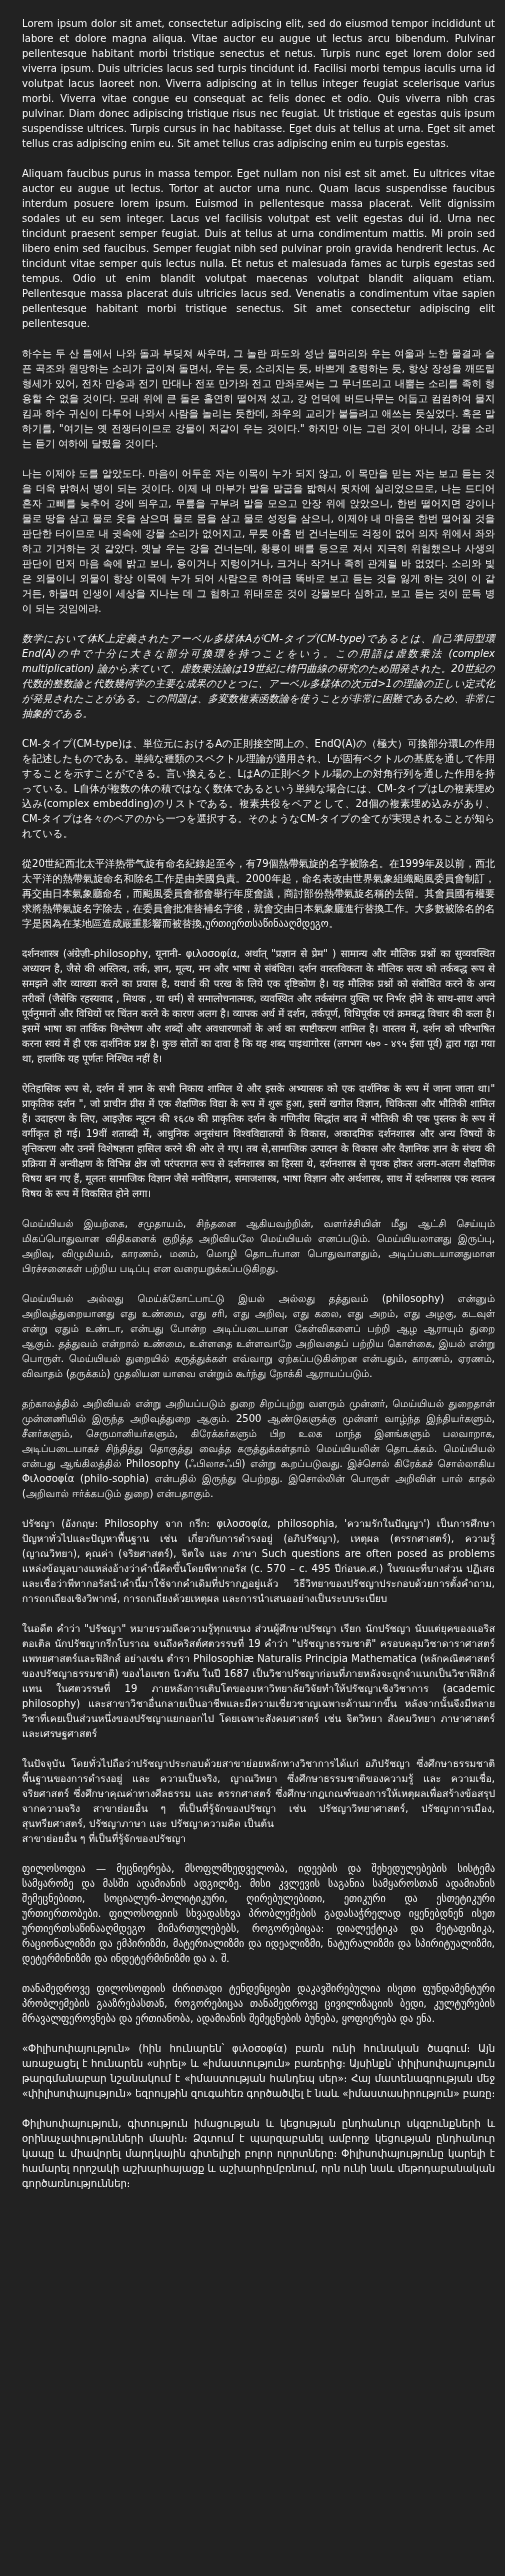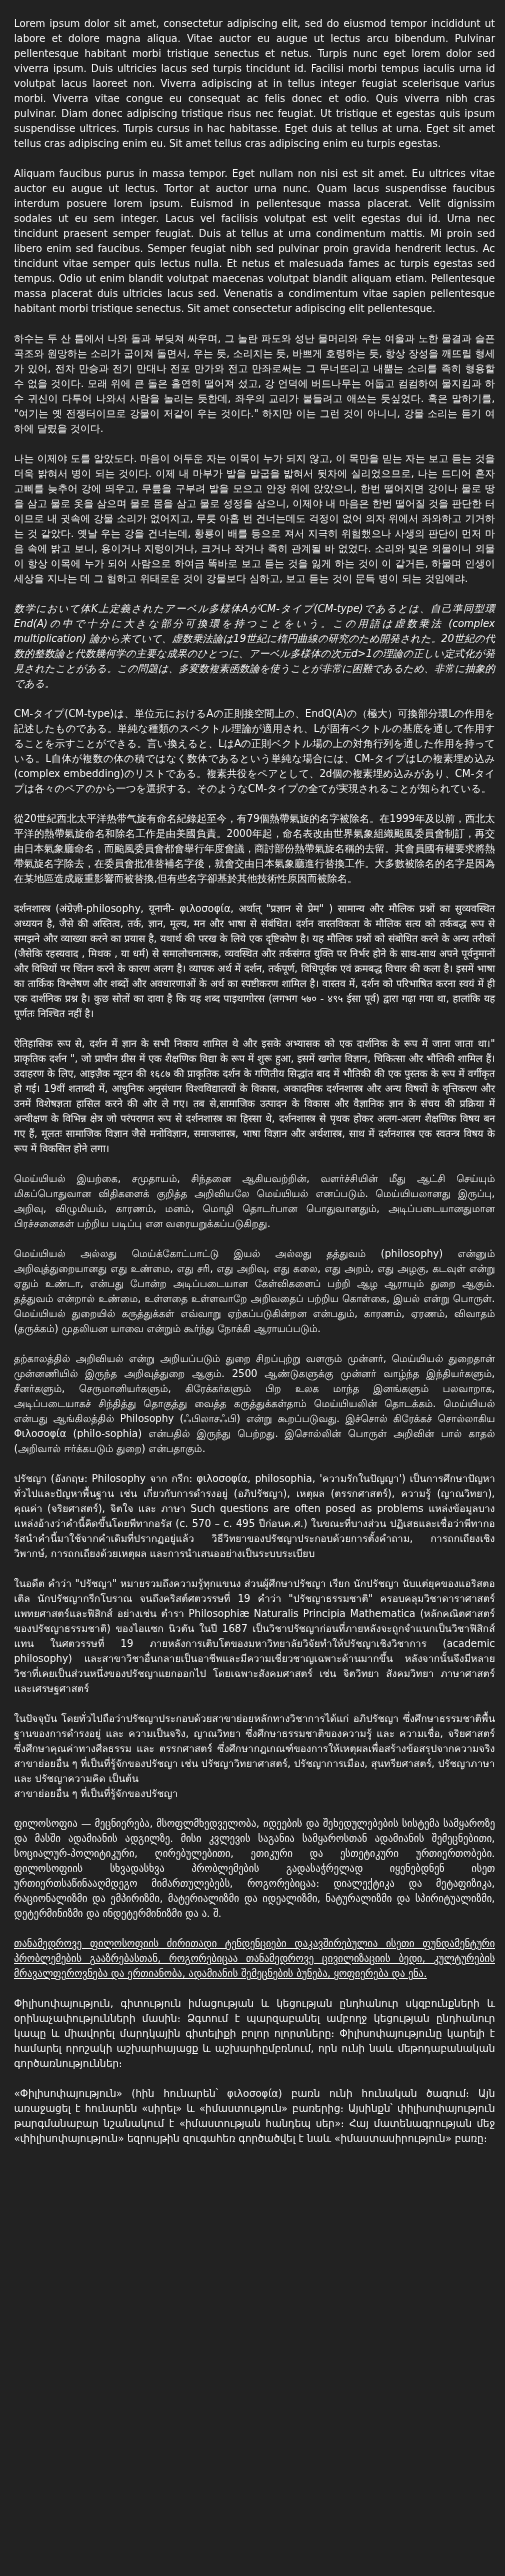--- a/index.html
+++ b/index.html
@@ -6,48 +6,48 @@
   body { background: #222222; }
   .page {
     width: 505px;
     height: 2576px;
     box-sizing: border-box;
     padding: 16.4px 10px 0 10px;
     overflow: hidden;
     font-family: "DejaVu Sans", "Liberation Sans", sans-serif;
   }
   .page p {
-    margin: 0 0 15px 4px;
+    margin: 0 0 15px 12px;
     font-size: 10px;
     line-height: 15px;
     color: #f5f5f5;
     text-align: justify;
     white-space: pre-line;
     overflow-wrap: break-word;
     hyphens: auto;
   }
 </style>
 </head>
 <body style="background: rgb(34, 34, 34);">
 
 <main class="page">
   <p lang="la" style="color: rgb(245, 245, 245);">Lorem ipsum dolor sit amet, consectetur adipiscing elit, sed do eiusmod tempor incididunt ut labore et dolore magna aliqua. Vitae auctor eu augue ut lectus arcu bibendum. Pulvinar pellentesque habitant morbi tristique senectus et netus. Turpis nunc eget lorem dolor sed viverra ipsum. Duis ultricies lacus sed turpis tincidunt id. Facilisi morbi tempus iaculis urna id volutpat lacus laoreet non. Viverra adipiscing at in tellus integer feugiat scelerisque varius morbi. Viverra vitae congue eu consequat ac felis donec et odio. Quis viverra nibh cras pulvinar. Diam donec adipiscing tristique risus nec feugiat. Ut tristique et egestas quis ipsum suspendisse ultrices. Turpis cursus in hac habitasse. Eget duis at tellus at urna. Eget sit amet tellus cras adipiscing enim eu. Sit amet tellus cras adipiscing enim eu turpis egestas.</p>
   <p lang="la" style="color: rgb(245, 245, 245);">Aliquam faucibus purus in massa tempor. Eget nullam non nisi est sit amet. Eu ultrices vitae auctor eu augue ut lectus. Tortor at auctor urna nunc. Quam lacus suspendisse faucibus interdum posuere lorem ipsum. Euismod in pellentesque massa placerat. Velit dignissim sodales ut eu sem integer. Lacus vel facilisis volutpat est velit egestas dui id. Urna nec tincidunt praesent semper feugiat. Duis at tellus at urna condimentum mattis. Mi proin sed libero enim sed faucibus. Semper feugiat nibh sed pulvinar proin gravida hendrerit lectus. Ac tincidunt vitae semper quis lectus nulla. Et netus et malesuada fames ac turpis egestas sed tempus. Odio ut enim blandit volutpat maecenas volutpat blandit aliquam etiam. Pellentesque massa placerat duis ultricies lacus sed. Venenatis a condimentum vitae sapien pellentesque habitant morbi tristique senectus. Sit amet consectetur adipiscing elit pellentesque.</p>
   <p lang="ko" style="color: rgb(245, 245, 245);">하수는 두 산 틈에서 나와 돌과 부딪쳐 싸우며, 그 놀란 파도와 성난 물머리와 우는 여울과 노한 물결과 슬픈 곡조와 원망하는 소리가 굽이쳐 돌면서, 우는 듯, 소리치는 듯, 바쁘게 호령하는 듯, 항상 장성을 깨뜨릴 형세가 있어, 전차 만승과 전기 만대나 전포 만가와 전고 만좌로써는 그 무너뜨리고 내뿜는 소리를 족히 형용할 수 없을 것이다. 모래 위에 큰 돌은 홀연히 떨어져 섰고, 강 언덕에 버드나무는 어둡고 컴컴하여 물지킴과 하수 귀신이 다투어 나와서 사람을 놀리는 듯한데, 좌우의 교리가 붙들려고 애쓰는 듯싶었다. 혹은 말하기를, "여기는 옛 전쟁터이므로 강물이 저같이 우는 것이다." 하지만 이는 그런 것이 아니니, 강물 소리는 듣기 여하에 달렸을 것이다.</p>
   <p lang="ko" style="color: rgb(245, 245, 245);">나는 이제야 도를 알았도다. 마음이 어두운 자는 이목이 누가 되지 않고, 이 목만을 믿는 자는 보고 듣는 것을 더욱 밝혀서 병이 되는 것이다. 이제 내 마부가 발을 말굽을 밟혀서 뒷차에 실리었으므로, 나는 드디어 혼자 고삐를 늦추어 강에 띄우고, 무릎을 구부려 발을 모으고 안장 위에 앉았으니, 한번 떨어지면 강이나 물로 땅을 삼고 물로 옷을 삼으며 물로 몸을 삼고 물로 성정을 삼으니, 이제야 내 마음은 한번 떨어질 것을 판단한 터이므로 내 귓속에 강물 소리가 없어지고, 무릇 아홉 번 건너는데도 걱정이 없어 의자 위에서 좌와하고 기거하는 것 같았다. 옛날 우는 강을 건너는데, 황룡이 배를 등으로 져서 지극히 위험했으나 사생의 판단이 먼저 마음 속에 밝고 보니, 용이거나 지렁이거나, 크거나 작거나 족히 관계될 바 없었다. 소리와 빛은 외물이니 외물이 항상 이목에 누가 되어 사람으로 하여금 똑바로 보고 듣는 것을 잃게 하는 것이 이 같거든, 하물며 인생이 세상을 지나는 데 그 험하고 위태로운 것이 강물보다 심하고, 보고 듣는 것이 문득 병이 되는 것임에랴.</p>
   <p lang="ja" style="color: rgb(245, 245, 245); font-style: italic;">数学において体K上定義されたアーベル多様体AがCM-タイプ(CM-type)であるとは、自己準同型環 End(A)の中で十分に大きな部分可換環を持つことをいう。この用語は虚数乗法 (complex multiplication) 論から来ていて、虚数乗法論は19世紀に楕円曲線の研究のため開発された。20世紀の代数的整数論と代数幾何学の主要な成果のひとつに、アーベル多様体の次元d&gt;1の理論の正しい定式化が発見されたことがある。この問題は、多変数複素函数論を使うことが非常に困難であるため、非常に抽象的である。</p>
   <p lang="ja" style="color: rgb(245, 245, 245);">CM-タイプ(CM-type)は、単位元におけるAの正則接空間上の、EndQ(A)の（極大）可換部分環Lの作用を記述したものである。単純な種類のスペクトル理論が適用され、Lが固有ベクトルの基底を通して作用することを示すことができる。言い換えると、LはAの正則ベクトル場の上の対角行列を通した作用を持っている。L自体が複数の体の積ではなく数体であるという単純な場合には、CM-タイプはLの複素埋め込み(complex embedding)のリストである。複素共役をペアとして、2d個の複素埋め込みがあり、CM-タイプは各々のペアのから一つを選択する。そのようなCM-タイプの全てが実現されることが知られている。</p>
-  <p lang="zh" style="color: rgb(245, 245, 245);">從20世紀西北太平洋热带气旋有命名紀錄起至今，有79個熱帶氣旋的名字被除名。在1999年及以前，西北太平洋的熱帶氣旋命名和除名工作是由美國負責。2000年起，命名表改由世界氣象組織颱風委員會制訂，再交由日本氣象廳命名，而颱風委員會都會舉行年度會議，商討部份熱帶氣旋名稱的去留。其會員國有權要求將熱帶氣旋名字除去，在委員會批准替補名字後，就會交由日本氣象廳進行替換工作。大多數被除名的名字是因為在某地區造成嚴重影響而被替換,但有些名字卻基於其他技術性原因而被除名。</p>
+  <p lang="zh" style="color: rgb(245, 245, 245);">從20世紀西北太平洋热带气旋有命名紀錄起至今，有79個熱帶氣旋的名字被除名。在1999年及以前，西北太平洋的熱帶氣旋命名和除名工作是由美國負責。2000年起，命名表改由世界氣象組織颱風委員會制訂，再交由日本氣象廳命名，而颱風委員會都會舉行年度會議，商討部份熱帶氣旋名稱的去留。其會員國有權要求將熱帶氣旋名字除去，在委員會批准替補名字後，就會交由日本氣象廳進行替換工作。大多數被除名的名字是因為在某地區造成嚴重影響而被替換,ურთიერთსაწინააღმდეგო。</p>
   <p lang="hi" style="color: rgb(245, 245, 245);">दर्शनशास्त्र (अंग्रेज़ी-philosophy, यूनानी- φιλοσοφία, अर्थात् "प्रज्ञान से प्रेम" ) सामान्य और मौलिक प्रश्नों का सुव्यवस्थित अध्ययन है, जैसे की अस्तित्व, तर्क, ज्ञान, मूल्य, मन और भाषा से संबंधित। दर्शन वास्तविकता के मौलिक सत्य को तर्कबद्ध रूप से समझने और व्याख्या करने का प्रयास है, यथार्थ की परख के लिये एक दृष्टिकोण है। यह मौलिक प्रश्नों को संबोधित करने के अन्य तरीकों (जैसेकि रहस्यवाद , मिथक , या धर्म) से समालोचनात्मक, व्यवस्थित और तर्कसंगत युक्ति पर निर्भर होने के साथ-साथ अपने पूर्वनुमानों और विधियों पर चिंतन करने के कारण अलग है। व्यापक अर्थ में दर्शन, तर्कपूर्ण, विधिपूर्वक एवं क्रमबद्ध विचार की कला है। इसमें भाषा का तार्किक विश्लेषण और शब्दों और अवधारणाओं के अर्थ का स्पष्टीकरण शामिल है। वास्तव में, दर्शन को परिभाषित करना स्वयं में ही एक दार्शनिक प्रश्न है। कुछ सोतों का दावा है कि यह शब्द पाइथागोरस (लगभग ५७० - ४९५ ईसा पूर्व) द्वारा गढ़ा गया था, हालांकि यह पूर्णतः निश्चित नहीं है।</p>
   <p lang="hi" style="color: rgb(245, 245, 245);">ऐतिहासिक रूप से, दर्शन में ज्ञान के सभी निकाय शामिल थे और इसके अभ्यासक को एक दार्शनिक के रूप में जाना जाता था।" प्राकृतिक दर्शन ", जो प्राचीन ग्रीस में एक शैक्षणिक विद्या के रूप में शुरू हुआ, इसमें खगोल विज्ञान, चिकित्सा और भौतिकी शामिल हैं। उदाहरण के लिए, आइज़ैक न्यूटन  की १६८७ की प्राकृतिक दर्शन के गणितीय सिद्धांत बाद में भौतिकी की एक पुस्तक के रूप में वर्गीकृत हो गई। 19वीं शताब्दी में, आधुनिक अनुसंधान विश्वविद्यालयों के विकास, अकादमिक दर्शनशास्त्र और अन्य विषयों के वृत्तिकरण और उनमें विशेषज्ञता हासिल करने की ओर ले गए। तब से,सामाजिक उत्पादन के विकास और वैज्ञानिक ज्ञान के संचय की प्रक्रिया में अन्वीक्षण के विभिन्न क्षेत्र जो परंपरागत रूप से दर्शनशास्त्र का हिस्सा थे, दर्शनशास्त्र से पृथक होकर अलग-अलग शैक्षणिक विषय बन गए हैं, मूलतः सामाजिक विज्ञान जैसे  मनोविज्ञान, समाजशास्त्र, भाषा विज्ञान और अर्थशास्त्र, साथ में दर्शनशास्त्र एक स्वतन्त्र विषय के रूप में विकसित होने लगा।</p>
   <p lang="ta" style="color: rgb(245, 245, 245);">மெய்யியல் இயற்கை, சமுதாயம், சிந்தனை ஆகியவற்றின், வளர்ச்சியின் மீது ஆட்சி செய்யும் மிகப்பொதுவான விதிகளைக் குறித்த அறிவியலே மெய்யியல் எனப்படும். மெய்யியலானது இருப்பு, அறிவு, விழுமியம், காரணம், மனம், மொழி தொடர்பான பொதுவானதும், அடிப்படையானதுமான பிரச்சனைகள் பற்றிய படிப்பு என வரையறுக்கப்படுகிறது.</p>
   <p lang="ta" style="color: rgb(245, 245, 245);">மெய்யியல் அல்லது மெய்க்கோட்பாட்டு இயல் அல்லது தத்துவம் (philosophy) என்னும் அறிவுத்துறையானது எது உண்மை, எது சரி, எது அறிவு, எது கலை, எது அறம், எது அழகு, கடவுள் என்று ஏதும் உண்டா, என்பது போன்ற அடிப்படையான கேள்விகளைப் பற்றி ஆழ ஆராயும் துறை ஆகும். தத்துவம் என்றால் உண்மை, உள்ளதை உள்ளவாறே அறிவதைப் பற்றிய கொள்கை, இயல் என்று பொருள். மெய்யியல் துறையில் கருத்துக்கள் எவ்வாறு ஏற்கப்படுகின்றன என்பதும், காரணம், ஏரணம், விவாதம் (தருக்கம்) முதலியன யாவை என்றும் கூர்ந்து நோக்கி ஆராயப்படும்.</p>
   <p lang="ta" style="color: rgb(245, 245, 245);">தற்காலத்தில் அறிவியல் என்று அறியப்படும் துறை சிறப்புற்று வளரும் முன்னர், மெய்யியல் துறைதான் முன்னணியில் இருந்த அறிவுத்துறை ஆகும். 2500 ஆண்டுகளுக்கு முன்னர் வாழ்ந்த இந்தியர்களும், சீனர்களும், செருமானியர்களும், கிரேக்கர்களும் பிற உலக மாந்த இனங்களும் பலவாறாக, அடிப்படையாகச் சிந்தித்து தொகுத்து வைத்த கருத்துக்கள்தாம் மெய்யியலின் தொடக்கம். மெய்யியல் என்பது ஆங்கிலத்தில் Philosophy (ஃபிலாசஃபி) என்று கூறப்படுவது. இச்சொல் கிரேக்கச் சொல்லாகிய Φιλοσοφία (philo-sophia) என்பதில் இருந்து பெற்றது. இசொல்லின் பொருள் அறிவின் பால் காதல் (அறிவால் ஈர்க்கபடும் துறை) என்பதாகும்.</p>
   <p lang="th" style="color: rgb(245, 245, 245);">ปรัชญา (อังกฤษ: Philosophy จาก กรีก: φιλοσοφία, philosophia, 'ความรักในปัญญา') เป็นการศึกษาปัญหาทั่วไปและปัญหาพื้นฐาน เช่น เกี่ยวกับการดำรงอยู่ (อภิปรัชญา), เหตุผล (ตรรกศาสตร์), ความรู้ (ญาณวิทยา), คุณค่า (จริยศาสตร์), จิตใจ และ ภาษา Such questions are often posed as problems แหล่งข้อมูลบางแหล่งอ้างว่าคำนี้คิดขึ้นโดยพีทากอรัส (c. 570 – c. 495 ปีก่อนค.ศ.) ในขณะที่บางส่วน ปฏิเสธและเชื่อว่าพีทากอรัสนำคำนี้มาใช้จากคำเดิมที่ปรากฏอยู่แล้ว วิธีวิทยาของปรัชญาประกอบด้วยการตั้งคำถาม, การถกเถียงเชิงวิพากษ์, การถกเถียงด้วยเหตุผล และการนำเสนออย่างเป็นระบบระเบียบ</p>
   <p lang="th" style="color: rgb(245, 245, 245);">ในอดีต คำว่า "ปรัชญา" หมายรวมถึงความรู้ทุกแขนง ส่วนผู้ศึกษาปรัชญา เรียก นักปรัชญา นับแต่ยุคของแอริสตอเติล นักปรัชญากรีกโบราณ จนถึงคริสต์ศตวรรษที่ 19 คำว่า "ปรัชญาธรรมชาติ" ครอบคลุมวิชาดาราศาสตร์ แพทยศาสตร์และฟิสิกส์ อย่างเช่น ตำรา Philosophiæ Naturalis Principia Mathematica (หลักคณิตศาสตร์ของปรัชญาธรรมชาติ) ของไอแซก นิวตัน ในปี 1687 เป็นวิชาปรัชญาก่อนที่ภายหลังจะถูกจำแนกเป็นวิชาฟิสิกส์แทน ในศตวรรษที่ 19 ภายหลังการเติบโตของมหาวิทยาลัยวิจัยทำให้ปรัชญาเชิงวิชาการ (academic philosophy) และสาขาวิชาอื่นกลายเป็นอาชีพและมีความเชี่ยวชาญเฉพาะด้านมากขึ้น หลังจากนั้นจึงมีหลายวิชาที่เคยเป็นส่วนหนึ่งของปรัชญาแยกออกไป โดยเฉพาะสังคมศาสตร์ เช่น จิตวิทยา สังคมวิทยา ภาษาศาสตร์ และเศรษฐศาสตร์</p>
   <p lang="th" style="color: rgb(245, 245, 245);">ในปัจจุบัน โดยทั่วไปถือว่าปรัชญาประกอบด้วยสาขาย่อยหลักทางวิชาการได้แก่ อภิปรัชญา ซึ่งศึกษาธรรมชาติพื้นฐานของการดำรงอยู่ และ ความเป็นจริง, ญาณวิทยา ซึ่งศึกษาธรรมชาติของความรู้ และ ความเชื่อ, จริยศาสตร์ ซึ่งศึกษาคุณค่าทางศีลธรรม และ ตรรกศาสตร์ ซึ่งศึกษากฎเกณฑ์ของการให้เหตุผลเพื่อสร้างข้อสรุปจากความจริง สาขาย่อยอื่น ๆ ที่เป็นที่รู้จักของปรัชญา เช่น ปรัชญาวิทยาศาสตร์, ปรัชญาการเมือง, สุนทรียศาสตร์, ปรัชญาภาษา และ ปรัชญาความคิด เป็นต้น
 สาขาย่อยอื่น ๆ ที่เป็นที่รู้จักของปรัชญา</p>
   <p lang="ka" style="color: rgb(245, 245, 245);">ფილოსოფია — მეცნიერება, მსოფლმხედველობა, იდეების და შეხედულებების სისტემა სამყაროზე და მასში ადამიანის ადგილზე. მისი კვლევის საგანია სამყაროსთან ადამიანის შემეცნებითი, სოციალურ-პოლიტიკური, ღირებულებითი, ეთიკური და ესთეტიკური ურთიერთობები. ფილოსოფიის სხვადასხვა პრობლემების გადასაჭრელად იყენებდნენ ისეთ ურთიერთსაწინააღმდეგო მიმართულებებს, როგორებიცაა: დიალექტიკა და მეტაფიზიკა, რაციონალიზმი და ემპირიზმი, მატერიალიზმი და იდეალიზმი, ნატურალიზმი და სპირიტუალიზმი, დეტერმინიზმი და ინდეტერმინიზმი და ა. შ.</p>
-  <p lang="ka" style="color: rgb(245, 245, 245); text-decoration: underline;">თანამედროვე ფილოსოფიის ძირითადი ტენდენციები დაკავშირებულია ისეთი ფუნდამენტური პრობლემების გააზრებასთან, როგორებიცაა თანამედროვე ცივილიზაციის ბედი, კულტურების მრავალფეროვნება და ერთიანობა, ადამიანის შემეცნების ბუნება, ყოფიერება და ენა.</p>
+  <p lang="ka" style="color: rgb(245, 245, 245);">თანამედროვე ფილოსოფიის ძირითადი ტენდენციები დაკავშირებულია ისეთი ფუნდამენტური პრობლემების გააზრებასთან, როგორებიცაა თანამედროვე ცივილიზაციის ბედი, კულტურების მრავალფეროვნება და ერთიანობა, ადამიანის შემეცნების ბუნება, ყოფიერება და ენა.</p>
+  <p lang="hy" style="color: rgb(245, 245, 245);">«Փիլիսոփայություն» (հին հունարեն՝ φιλοσοφία) բառն ունի հունական ծագում։ Այն առաջացել է հունարեն «սիրել» և «իմաստություն» բառերից։ Այսինքն՝ փիլիսոփայություն թարգմանաբար նշանակում է «իմաստության հանդեպ սեր»։ Հայ մատենագրության մեջ «փիլիսոփայություն» եզրույթին զուգահեռ գործածվել է նաև «իմաստասիրություն» բառը։</p>
   <p lang="hy" style="color: rgb(245, 245, 245);">Փիլիսոփայություն, գիտություն իմացության և կեցության ընդհանուր սկզբունքների և օրինաչափությունների մասին։ Ձգտում է պարզաբանել ամբողջ կեցության ընդհանուր կապը և միավորել մարդկային գիտելիքի բոլոր ոլորտները։ Փիլիսոփայությունը կարելի է համարել որոշակի աշխարհայացք և աշխարհըմբռնում, որն ունի նաև մեթոդաբանական գործառնություններ։</p>
-  <p lang="hy" style="color: rgb(245, 245, 245);">«Փիլիսոփայություն» (հին հունարեն՝ φιλοσοφία) բառն ունի հունական ծագում։ Այն առաջացել է հունարեն «սիրել» և «իմաստություն» բառերից։ Այսինքն՝ փիլիսոփայություն թարգմանաբար նշանակում է «իմաստության հանդեպ սեր»։ Հայ մատենագրության մեջ «փիլիսոփայություն» եզրույթին զուգահեռ գործածվել է նաև «իմաստասիրություն» բառը։</p>
 </main>
 
 
 </body></html>

